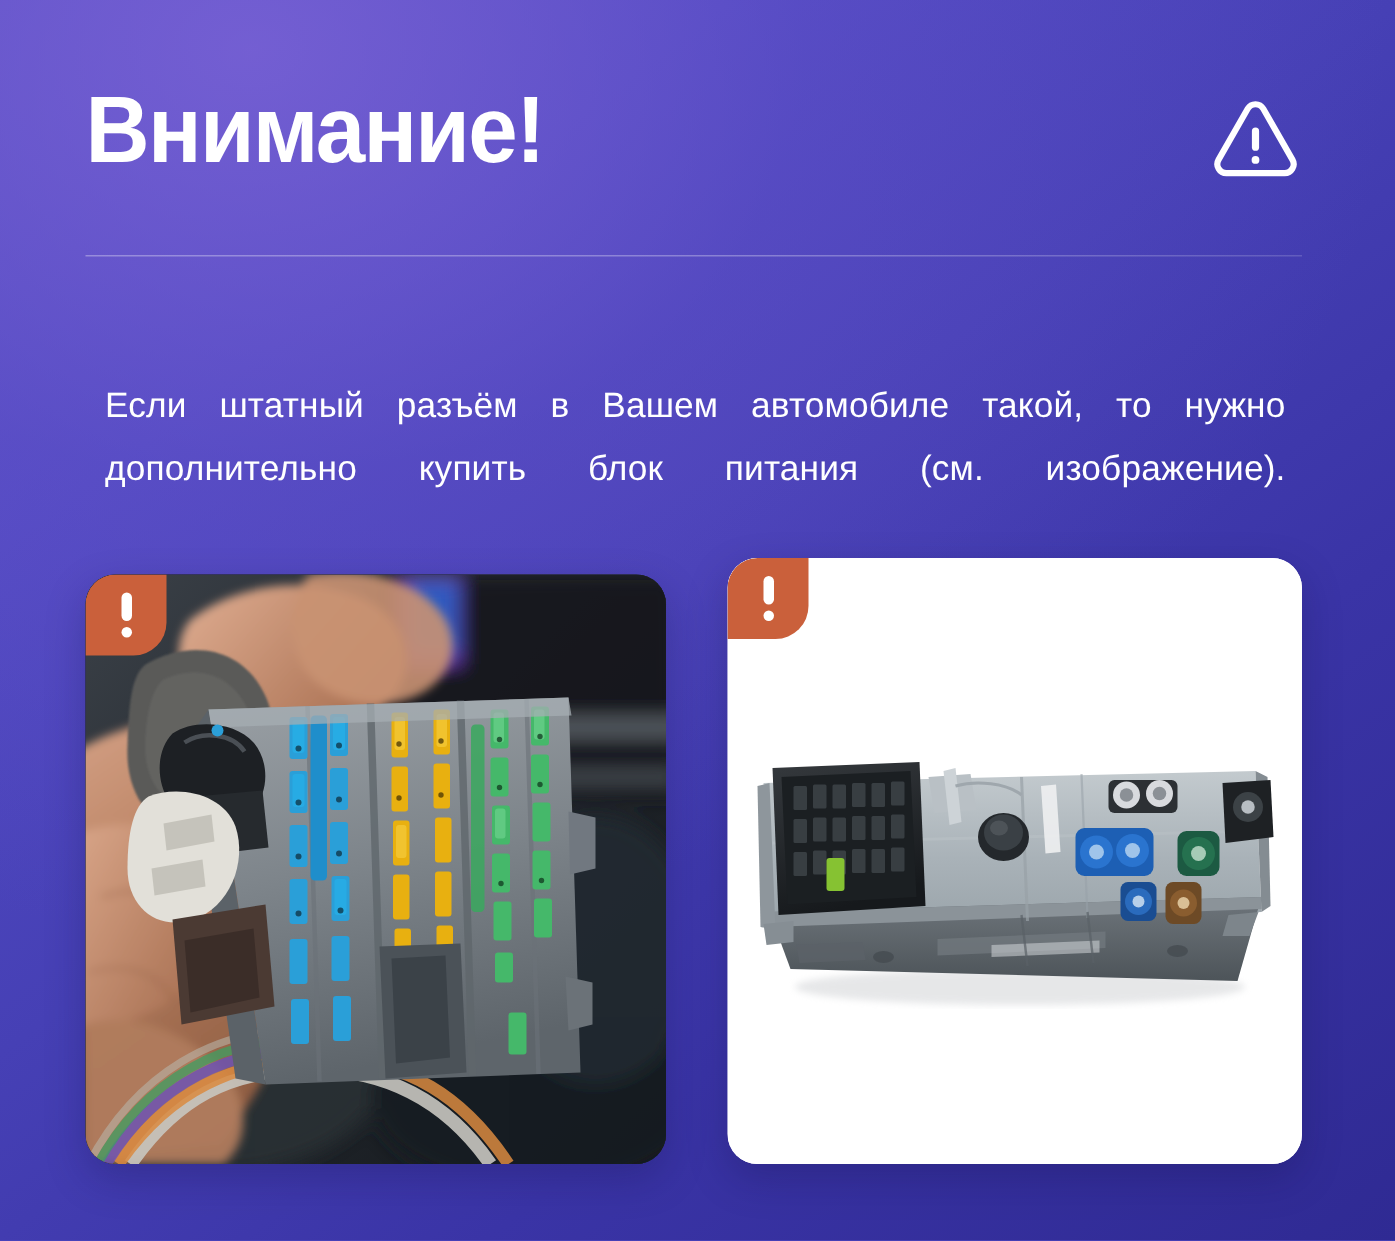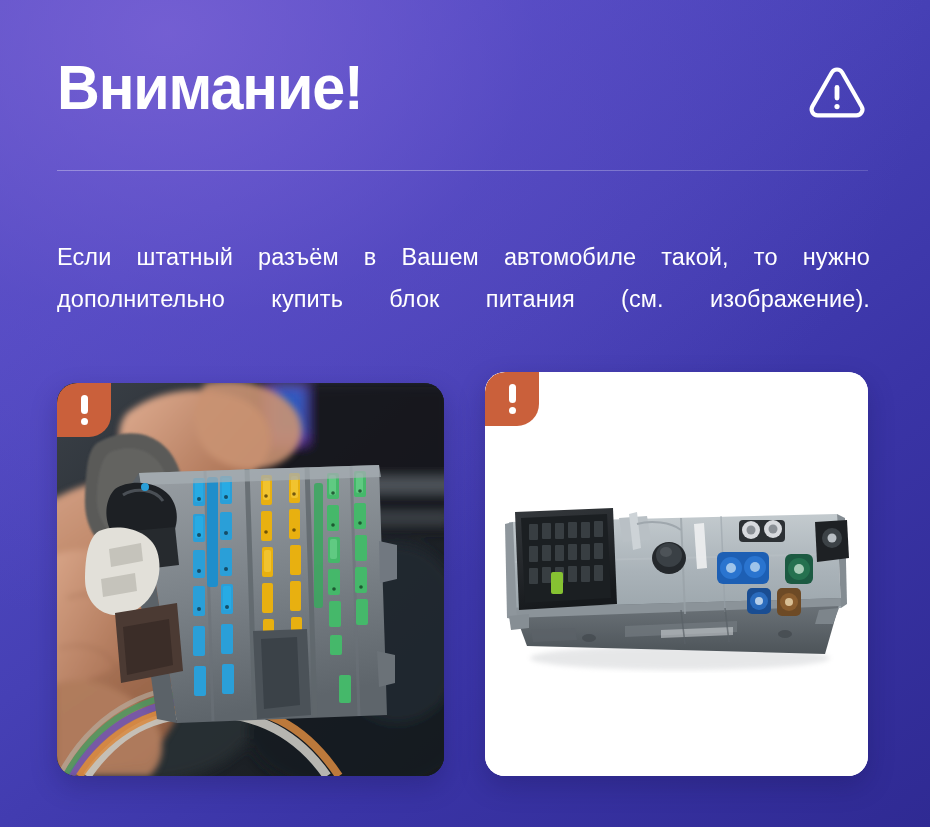--- a/index.html
+++ b/index.html
@@ -77,21 +77,21 @@
     width: 813px;
     color: #ffffff;
     font-size: 23.5px;
     line-height: 42px;
     font-weight: 400;
     text-align: justify;
     text-justify: inter-word;
     letter-spacing: 0.1px;
     -webkit-font-smoothing: antialiased;
   }
-  #copy p { margin: 0; }
+  #copy p { margin: 13px; }
   #copy p::after {
     content: "";
     display: inline-block;
     width: 100%;
     height: 0;
   }
 
   
   #cards {
     position: absolute;

